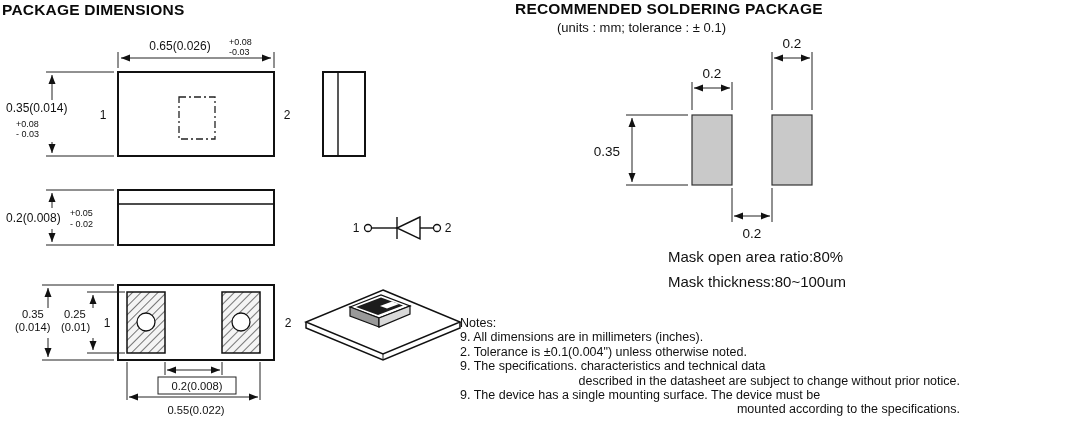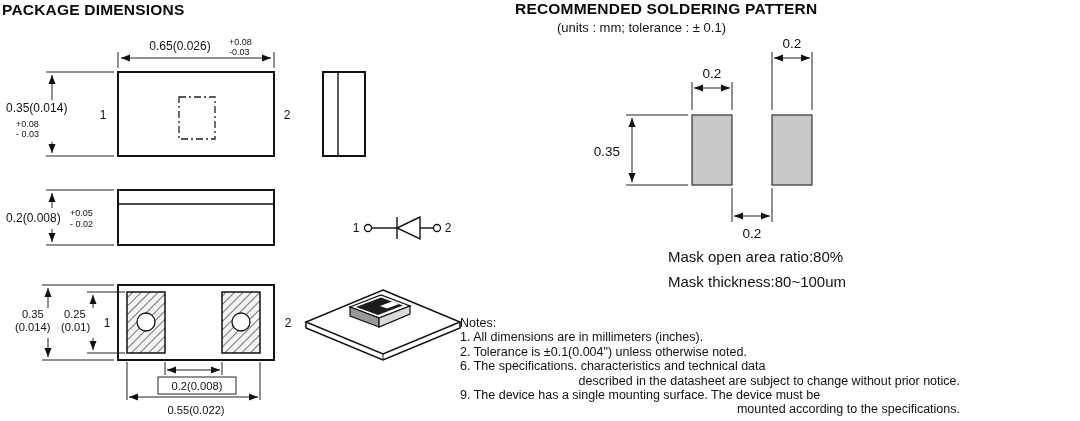--- a/index.html
+++ b/index.html
@@ -23,21 +23,21 @@
   .pintxt { font-size:12px; }
   .sp-txt { font-size:13.5px; }
   .mask-txt { font-size:15px; }
 </style>
 </head>
 <body>
 
 <div class="canvas">
 
   <div class="heading" style="left:2px; top:1px;">PACKAGE DIMENSIONS</div>
-  <div class="heading" style="left:515px; top:0px;">RECOMMENDED SOLDERING PATTERN</div>
+  <div class="heading" style="left:515px; top:0px;">RECOMMENDED SOLDERING PACKAGE</div>
   <div class="subheading" style="left:517px; top:20px;margin-left:40px;">(units : mm; tolerance : ± 0.1)</div>
 
   <svg width="1080" height="421" viewBox="0 0 1080 421">
     <defs>
       <marker id="ar" markerWidth="9" markerHeight="9" refX="9" refY="4.5" orient="auto-start-reverse">
         <path d="M0,1 L9,4.5 L0,8 Z" fill="#111"></path>
       </marker>
       <pattern id="hatch" patternUnits="userSpaceOnUse" width="6" height="6" patternTransform="rotate(45)">
         <rect width="6" height="6" fill="#f4f4f4"></rect>
         <line x1="0" y1="0" x2="0" y2="6" stroke="#555" stroke-width="1.6"></line>
@@ -164,21 +164,21 @@
       <line class="dim" x1="734" y1="216" x2="770" y2="216" marker-start="url(#ar)" marker-end="url(#ar)"></line>
       <text class="sp-txt" x="752" y="238" text-anchor="middle">0.2</text>
 
       <text class="mask-txt" x="668" y="262">Mask open area ratio:80%</text>
       <text class="mask-txt" x="668" y="287">Mask thickness:80~100um</text>
     </g>
   </svg>
 
   <div class="notes">
     <div>Notes:</div>
-    <div>1. All dimensions are in millimeters (inches).</div>
+    <div>9. All dimensions are in millimeters (inches).</div>
     <div>2. Tolerance is ±0.1(0.004") unless otherwise noted.</div>
-    <div>6. The specifications. characteristics and technical data</div>
+    <div>9. The specifications. characteristics and technical data</div>
     <div class="indent">described in the datasheet are subject to change without prior notice.</div>
     <div>9. The device has a single mounting surface. The device must be</div>
     <div class="indent">mounted according to the specifications.</div>
   </div>
 
 </div>
 
 </body></html>

